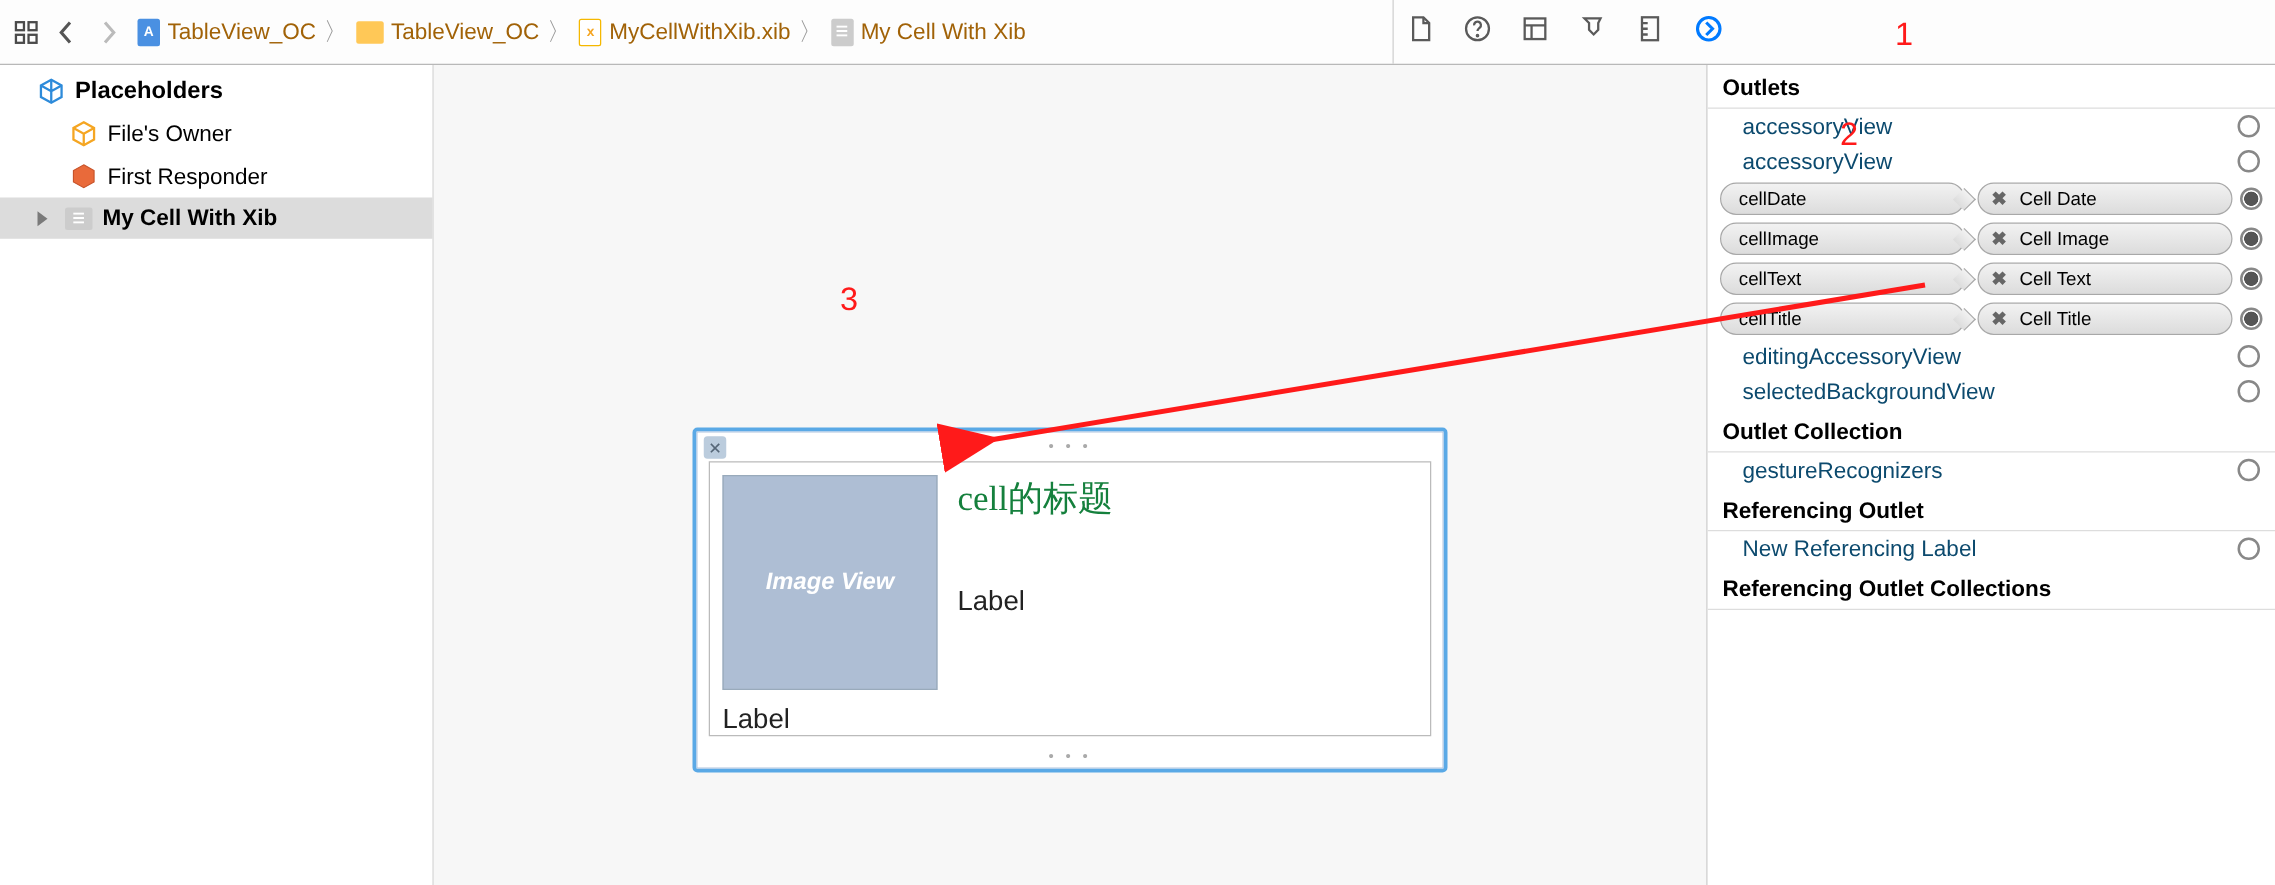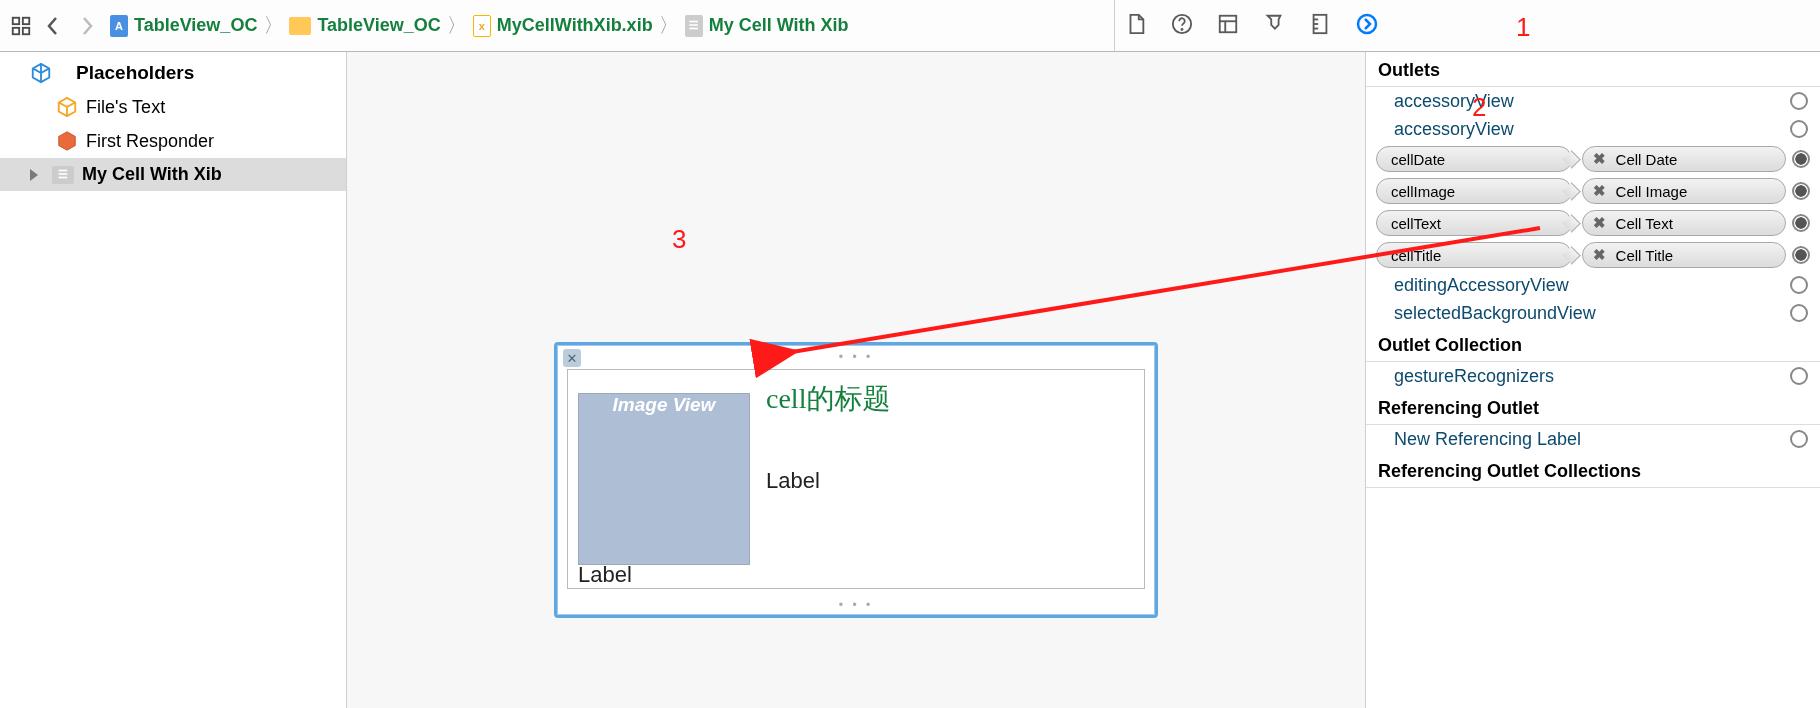--- a/index.html
+++ b/index.html
@@ -9,49 +9,49 @@
 .top-toolbar { height: 52px; display: flex; align-items: center; border-bottom: 1px solid #b8b8b8; background: #fdfdfd; }
 .tb-left { display: flex; align-items: center; padding-left: 6px; width: 1115px; border-right: 1px solid #d0d0d0; height: 100%; }
 .tb-right { display: flex; align-items: center; padding: 0 10px; gap: 18px; height: 100%; }
 .tb-icon { width: 30px; height: 30px; display: flex; align-items: center; justify-content: center; color: #4a4a4a; cursor: pointer; }
 .tb-icon svg { width: 22px; height: 22px; }
 .nav-arrow { width: 34px; height: 30px; display: flex; align-items: center; justify-content: center; color: #555; cursor: pointer; }
 .nav-arrow.disabled { color: #bbb; }
 .breadcrumb { display: flex; align-items: center; gap: 4px; font-size: 18px; padding-left: 6px; }
 .bc-item { display: flex; align-items: center; gap: 6px; cursor: pointer; }
 .bc-sep { color: #999; padding: 0 2px; font-size: 20px; }
-.bc-text { color: #15803d; font-weight: bold; }
+.bc-text { color: #a16207; }
 .file-icon { width: 18px; height: 22px; display: inline-flex; align-items: center; justify-content: center; border-radius: 2px; font-size: 11px; font-weight: bold; }
 .file-icon.blue { background: #4a90e2; color: #fff; }
 .file-icon.folder { background: #ffc857; width: 22px; height: 18px; border-radius: 2px; }
 .file-icon.xib { background: #fff; border: 1px solid #f5b800; color: #f5a623; }
 .file-icon.cell { background: #ccc; color: #fff; }
 
 
 .main { display: flex; height: calc(100% - 52px); }
 .left-panel { width: 347px; border-right: 1px solid #d0d0d0; background: #fff; }
 .center-panel { flex: 1; background: #f7f7f7; border-right: 1px solid #d0d0d0; position: relative; }
 .right-panel { width: 454px; background: #fff; overflow-y: auto; }
 
 
-.outline-header { display: flex; align-items: center; gap: 24px; padding: 10px 10px 6px 30px; font-size: 19px; font-weight: 600; }
+.outline-header { display: flex; align-items: center; gap: 8px; padding: 10px 10px 6px 30px; font-size: 19px; font-weight: 600; }
 .outline-item { display: flex; align-items: center; gap: 8px; padding: 6px 10px 6px 56px; font-size: 18px; }
 .outline-item.selected { background: #dcdcdc; font-weight: 600; padding-left: 30px; }
 .outline-item.selected .chev { width: 14px; }
 .cube-icon { width: 22px; height: 22px; }
 .chev { width: 0; height: 0; border-top: 6px solid transparent; border-bottom: 6px solid transparent; border-left: 8px solid #7a7a7a; }
 
 
 .canvas-wrap { position: absolute; left: 50%; top: 290px; transform: translateX(-50%); }
 .cell-frame { width: 604px; border: 3px solid #5aa9e6; border-radius: 4px; background: #fff; box-shadow: 0 0 0 1px #b0c4de inset; }
 .cell-top { height: 24px; display: flex; align-items: center; justify-content: center; position: relative; }
 .cell-close { position: absolute; left: 6px; top: 4px; width: 18px; height: 18px; border-radius: 3px; background: #bcd; color: #567; display: flex; align-items: center; justify-content: center; font-size: 13px; cursor: pointer; }
 .dots { color: #aaa; letter-spacing: 3px; font-size: 12px; }
 .cell-body { border: 1px solid #bbb; margin: 0 10px 6px 10px; padding: 10px; position: relative; min-height: 220px; }
-.imgview { position: absolute; left: 10px; top: 23px; width: 172px; height: 172px; background: #aebed4; display: flex; justify-content: center; color: #fff; font-size: 19px; font-weight: 600; font-style: italic; border: 1px solid #9ab; }
+.imgview { position: absolute; left: 10px; top: 10px; width: 172px; height: 172px; background: #aebed4; display: flex; align-items: center; justify-content: center; color: #fff; font-size: 19px; font-weight: 600; font-style: italic; border: 1px solid #9ab; }
 .lbl-title { position: absolute; left: 198px; top: 10px; font-size: 28px; color: #15803d; font-family: Liberation Serif, serif; }
 .lbl-mid { position: absolute; left: 198px; top: 98px; font-size: 22px; color: #222; }
 .lbl-bottom { position: absolute; left: 10px; top: 192px; font-size: 22px; color: #222; }
 .cell-footer { height: 20px; display: flex; align-items: center; justify-content: center; }
 
 
 .insp-section-title { font-size: 18px; font-weight: 600; padding: 8px 1px 5px 12px; border-bottom: 1px solid #ddd; }
 .insp-row { display: flex; align-items: center; padding: 3px 12px; font-size: 18px; justify-content: space-between; min-height: 28px; }
 .insp-row .name { color: #0c4a6e; padding-left: 16px; text-align: center; }
 .circle { width: 18px; height: 18px; border: 2px solid #888; border-radius: 50%; background: #fff; flex-shrink: 0; }
@@ -156,21 +156,21 @@
           <path d="M12 2l9 5v10l-9 5-9-5V7z"></path>
           <path d="M12 2v20M3 7l9 5 9-5"></path>
         </svg>
       <span>Placeholders</span>
     </div>
     <div class="outline-item">
       <svg class="cube-icon" viewBox="0 0 24 24" fill="none" stroke="#f5a623" stroke-width="2">
           <path d="M12 2l9 5v10l-9 5-9-5V7z"></path>
           <path d="M3 7l9 5 9-5M12 12v10"></path>
         </svg>
-      <span>File's Text</span>
+      <span>File's Owner</span>
     </div>
     <div class="outline-item">
       <svg class="cube-icon" viewBox="0 0 24 24" fill="#e96a3a" stroke="#c7532a" stroke-width="1">
           <path d="M12 2l9 5v10l-9 5-9-5V7z"></path>
         </svg>
       <span>First Responder</span>
     </div>
     <div class="outline-item selected">
       <span class="chev"></span>
       <span class="file-icon cell" style="width:22px;height:18px;">☰</span>

